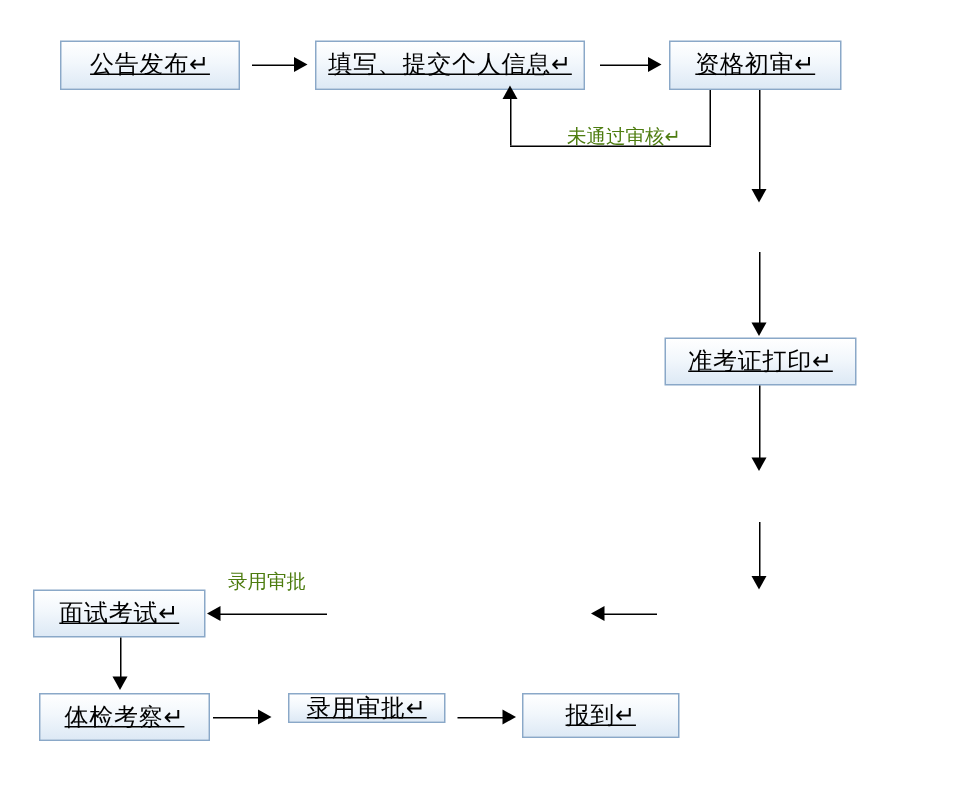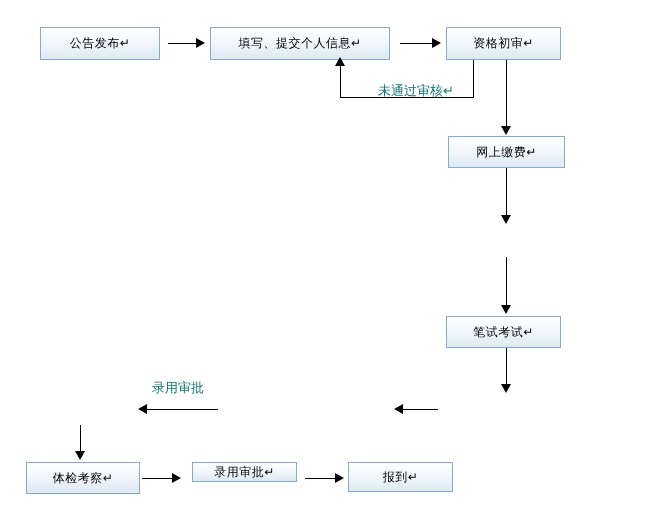--- a/index.html
+++ b/index.html
@@ -17,31 +17,32 @@
     position: relative;
     width: 648px;
     height: 532px;
   }
   .node {
     position: absolute;
     box-sizing: border-box;
     border: 1px solid #8aa8c8;
     background: linear-gradient(to bottom, #ffffff 0%, #f2f7fc 45%, #dde9f5 100%);
     color: #000000;
-    font-size: 12px;
+    font-size: 16px;
     display: flex;
     align-items: center;
     justify-content: center;
     white-space: nowrap;
     letter-spacing: 0.5px;
+    text-decoration: underline;
   }
   .label {
     position: absolute;
     font-size: 13px;
-    color: #0f766e;
+    color: #4d7c0f;
     white-space: nowrap;
   }
   .line {
     position: absolute;
     background: #000000;
   }
   .h-line { height: 1px; }
   .v-line { width: 1px; }
   .arrow {
     position: absolute;
@@ -88,43 +89,43 @@
 
   <div class="line v-line" style="left:473px; top:60px; height:37px;"></div>
   <div class="line h-line" style="left:340px; top:97px; width:134px;"></div>
   <div class="line v-line" style="left:340px; top:62px; height:35px;"></div>
   <div class="arrow arrow-up" style="left:335px; top:57px;"></div>
   <div class="label" style="left:378px; top:82px;">未通过审核↵</div>
 
   <div class="line v-line" style="left:506px; top:60px; height:72px;"></div>
   <div class="arrow arrow-down" style="left:501px; top:126px;"></div>
 
-  <div class="node" style="left:448px; top:136px; width:117px; height:32px;">网上缴费↵</div>
 
   <div class="line v-line" style="left:506px; top:168px; height:53px;"></div>
   <div class="arrow arrow-down" style="left:501px; top:215px;"></div>
 
+  <div class="node" style="left:443px; top:225px; width:128px; height:32px;">准考证打印↵</div>
 
   <div class="line v-line" style="left:506px; top:257px; height:54px;"></div>
   <div class="arrow arrow-down" style="left:501px; top:305px;"></div>
 
-  <div class="node" style="left:446px; top:316px; width:115px; height:32px;">笔试考试↵</div>
 
   <div class="line v-line" style="left:506px; top:348px; height:42px;"></div>
   <div class="arrow arrow-down" style="left:501px; top:384px;"></div>
 
 
   <div class="line h-line" style="left:398px; top:409px; width:40px;"></div>
   <div class="arrow arrow-left" style="left:394px; top:404px;"></div>
 
 
   <div class="line h-line" style="left:146px; top:409px; width:72px;"></div>
   <div class="arrow arrow-left" style="left:138px; top:404px;"></div>
   <div class="label" style="left:152px; top:379px;">录用审批</div>
 
+  <div class="node" style="left:22px; top:393px; width:115px; height:32px;">面试考试↵</div>
 
   <div class="line v-line" style="left:80px; top:425px; height:32px;"></div>
   <div class="arrow arrow-down" style="left:75px; top:451px;"></div>
 
   <div class="node" style="left:26px; top:462px; width:114px; height:32px;">体检考察↵</div>
 
   <div class="line h-line" style="left:142px; top:478px; width:32px;"></div>
   <div class="arrow arrow-right" style="left:172px; top:473px;"></div>
 
   <div class="node" style="left:192px; top:462px; width:105px; height:20px;">录用审批↵</div>

